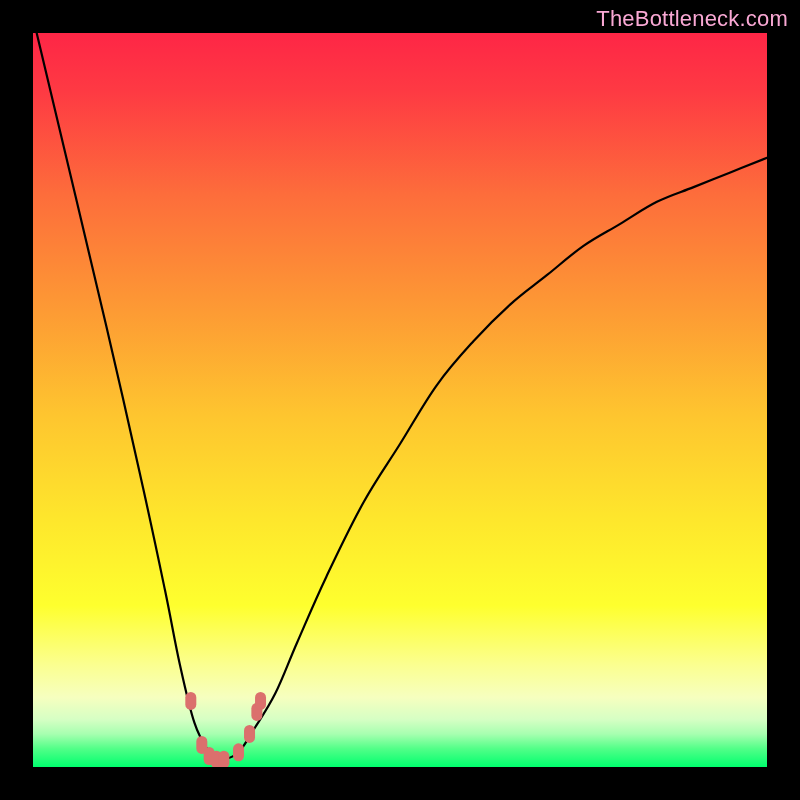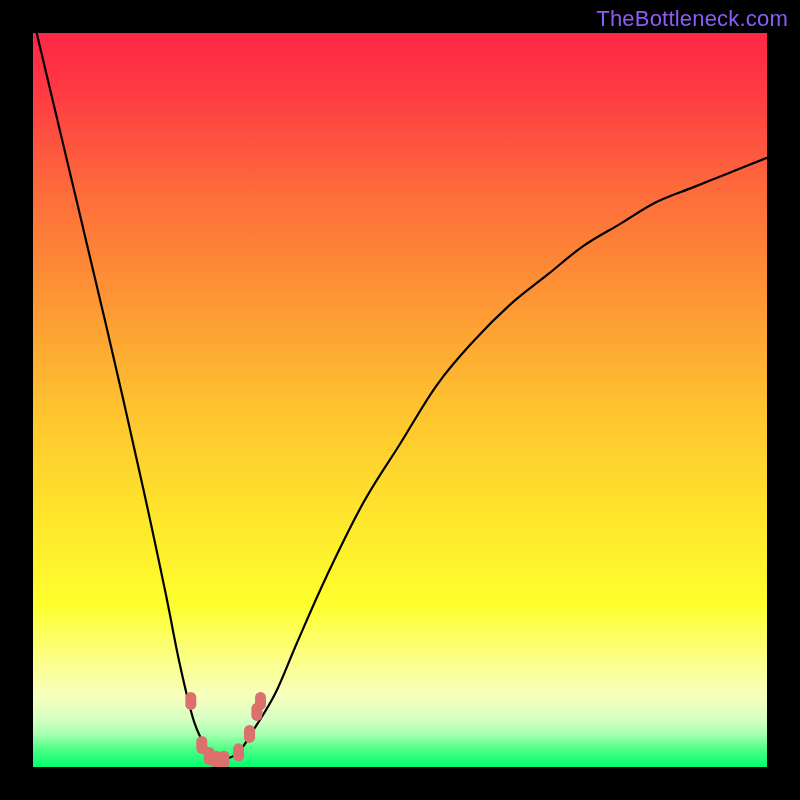--- a/index.html
+++ b/index.html
@@ -14,21 +14,21 @@
   .frame {
     width: 800px;
     height: 800px;
     background: #000;
     position: relative;
   }
   .watermark {
     position: absolute;
     top: 6px;
     right: 12px;
-    color: #8b5cf6;
+    color: #f9a8d4;
     font-size: 22px;
     font-weight: 400;
     letter-spacing: 0.2px;
     z-index: 50;
   }
   .plot {
     position: absolute;
     left: 33px;
     top: 33px;
     width: 734px;

